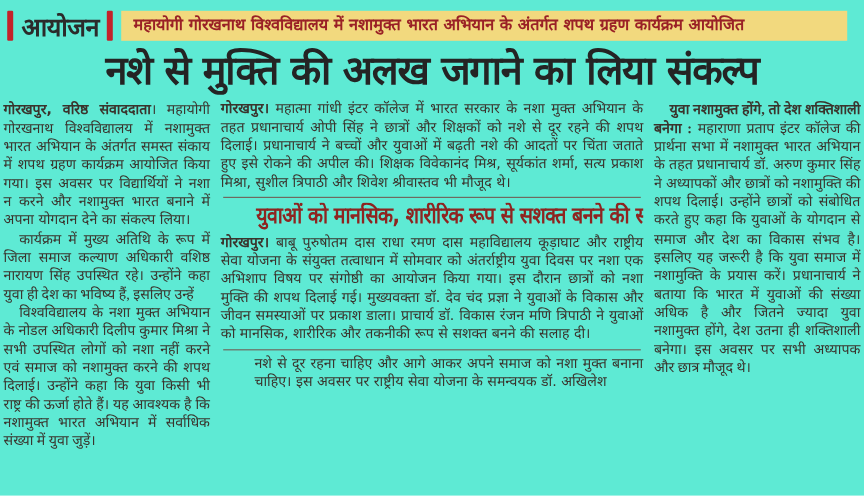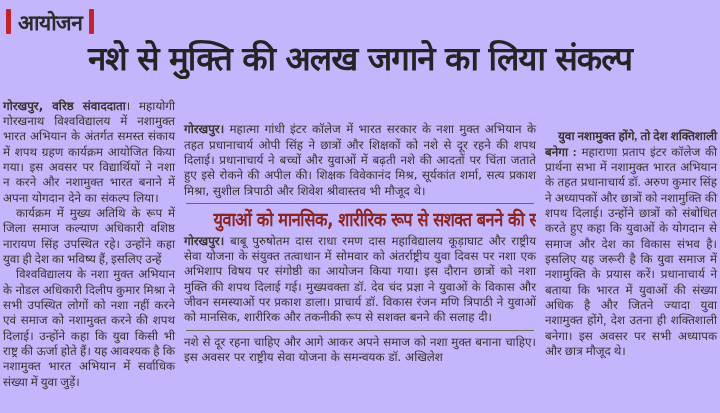--- a/index.html
+++ b/index.html
@@ -1,18 +1,18 @@
 <!DOCTYPE html>
 <html><head>
 <meta charset="utf-8">
 <style>
   html,body{margin:0;padding:0;}
   .page{
     width:720px;height:413px;overflow:hidden;position:relative;
-    background:#c4b5fd;
+    background:#5eead4;
     font-family:"DejaVu Sans",sans-serif;
     color:#3a342d;
   }
   
   .masthead{display:flex;align-items:center;gap:7px;padding:5px 14px 0 6px;height:33px;}
   .kicker{display:flex;align-items:center;gap:7px;}
   .rbar{width:5px;height:25px;background:#c3232a;border-radius:1px;flex:0 0 auto;}
   .kicker-text{font-size:21px;font-weight:bold;color:#2b2b2b;letter-spacing:-0.5px;white-space:nowrap;}
   .strip{
     flex:1;background:#f2d97e;color:#9a2126;font-weight:bold;
@@ -20,49 +20,52 @@
     white-space:nowrap;overflow:hidden;display:flex;align-items:center;
   }
   .strip .fitx{display:inline-block;transform-origin:left center;white-space:nowrap;}
   
   .headline{
     margin:1px 2px 3px;text-align:center;font-weight:bold;color:#242424;
     font-size:33px;line-height:1.22;letter-spacing:-1px;overflow:hidden;
   }
   .headline .fitx{display:inline-block;transform-origin:center center;white-space:nowrap;}
   
-  .content{display:flex;align-items:center;padding:0 3px;height:322px;overflow:hidden;}
+  .content{display:flex;align-items:flex-start;padding:0 3px;height:322px;overflow:hidden;}
   .vrule{width:1px;background:#c2bab<!-- -->;background:#c2baa9;margin:2px 4px 0;flex:0 0 auto;}
   .col1{width:172px;flex:0 0 auto;padding-top:2px;}
   .mid{width:352px;flex:0 0 auto;padding-top:1px;}
   .col4{flex:1;padding-top:2px;}
   p.body{margin:0;text-align:justify;font-size:11.8px;line-height:1.3;color:#3a342d;}
   .indent{text-indent:13px;font-family:Liberation Serif, serif;}
   .bold{font-weight:bold;}
   .sub{
     margin:0 0 2px;text-align:center;font-weight:bold;letter-spacing:-0.5px;
     font-size:19px;line-height:1.25;overflow:hidden;
   }
   .sub .fitx{display:inline-block;transform-origin:center center;white-space:nowrap;}
   .sub-red{color:#c0262c;}
   .sub-maroon{color:#8e2420;}
   .midrule{border:none;border-top:1px solid #6f6a60;margin:4px 2px 4px;}
   .cont2col{display:flex;gap:9px;}
-  .cont2col p{flex:1;}
+  .cont2col p{flex:1;margin-left:28px;}
 </style>
 </head>
 <body>
 
 <div class="page">
 
   <header class="masthead">
     <div class="kicker">
       <span class="rbar"></span>
       <span class="kicker-text">आयोजन</span>
       <span class="rbar"></span>
+    </div>
+    <div class="strip">
+      <span class="fitx">महायोगी गोरखनाथ विश्वविद्यालय में नशामुक्त भारत अभियान के अंतर्गत शपथ ग्रहण कार्यक्रम आयोजित</span>
     </div>
   </header>
 
   <h1 class="headline">
     <span class="fitx">नशे से मुक्ति की अलख जगाने का लिया संकल्प</span>
   </h1>
 
   <div class="content">
 
     <div class="col1">

